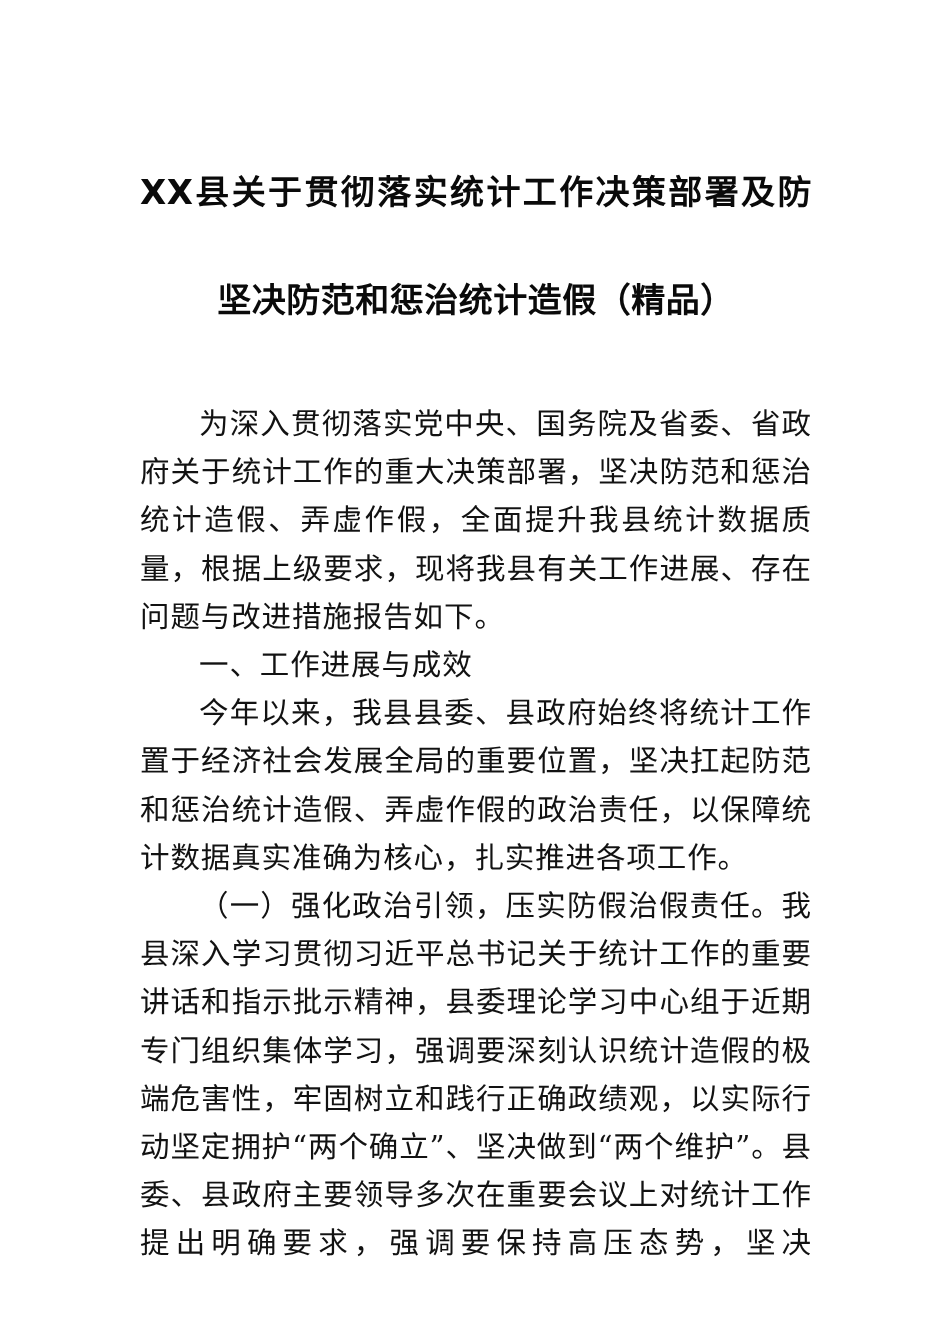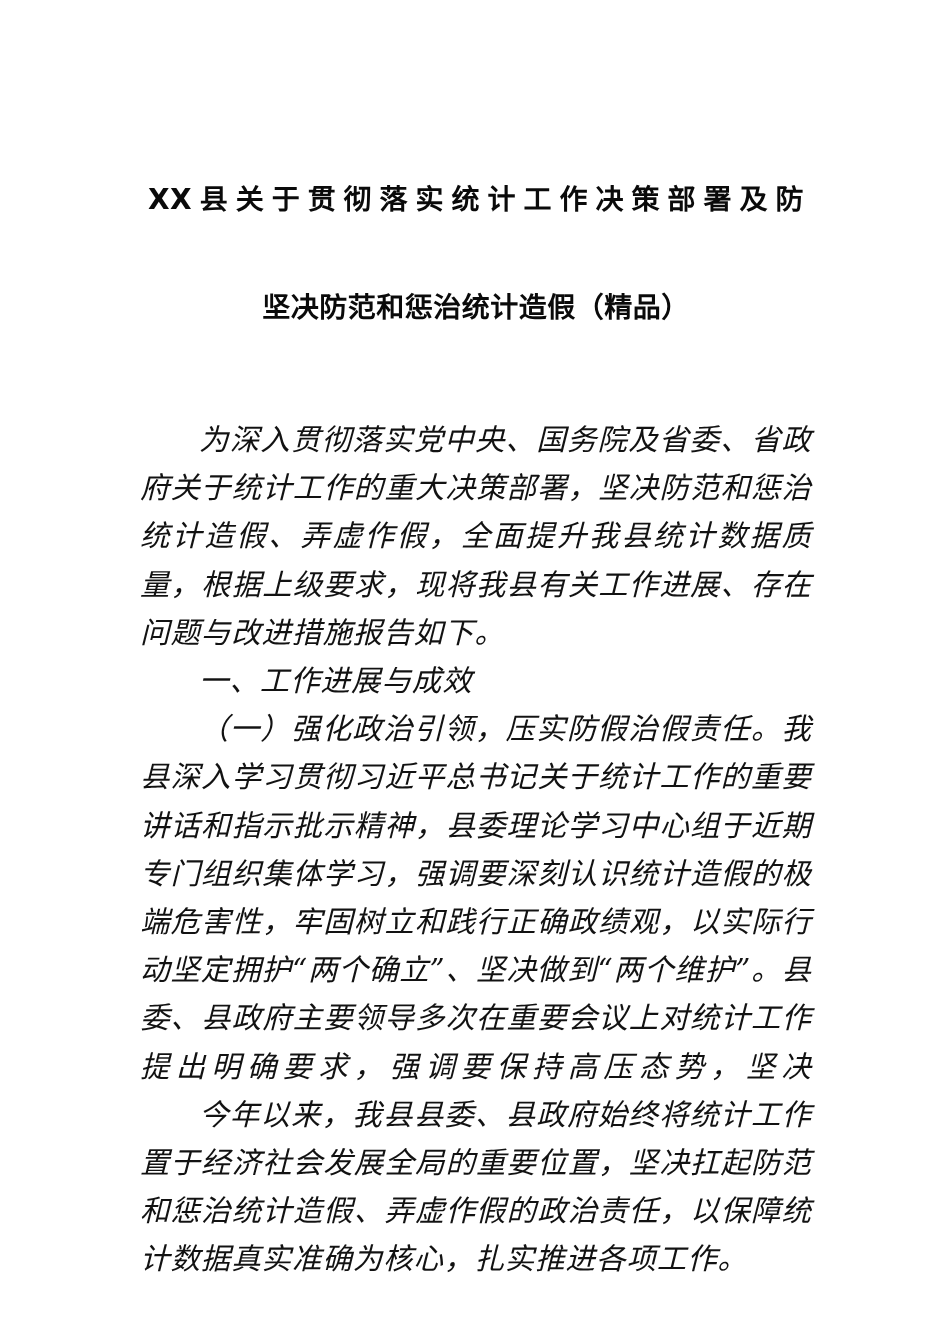--- a/index.html
+++ b/index.html
@@ -30,25 +30,25 @@
   
   #content {
     position: absolute;
     left: 140px;
     top: 0;
     width: 672px;
   }
 
   
   .doc-title {
-    margin: 8px;
+    margin: 0;
     padding: 0;
     font-family: "DejaVu Sans", "Liberation Sans", sans-serif;
     font-weight: bold;
-    font-size: 28px;
+    font-size: 34px;
     line-height: 108px;
     text-align: center;
     letter-spacing: 0.5px;
     color: #0a0a0a;
   }
   .doc-title .tline {
     display: block;
     white-space: nowrap;
   }
   .doc-title .tline-1 {
@@ -56,21 +56,20 @@
     text-align: justify;
     text-align-last: justify;
   }
   .title-block {
     padding-top: 138px;
   }
 
   
   .body-block {
     padding-top: 46px;
-    font-style: italic;
   }
 
   p.para {
     margin: 0;
     padding: 0;
     font-family: "DejaVu Serif", "Liberation Serif", serif;
     font-size: 29.5px;
     line-height: 48.2px;
     color: #121212;
     text-align: justify;
@@ -111,20 +110,20 @@
         <span class="tline tline-2">坚决防范和惩治统计造假（精品）</span>
       </h1>
     </div>
 
     <div class="body-block">
 
       <p class="para indent">为深入贯彻落实党中央、国务院及省委、省政府关于统计工作的重大决策部署，坚决防范和惩治统计造假、弄虚作假，全面提升我县统计数据质量，根据上级要求，现将我县有关工作进展、存在问题与改进措施报告如下。</p>
 
       <p class="para section-head">一、工作进展与成效</p>
 
+      <p class="para indent">今年以来，我县县委、县政府始终将统计工作置于经济社会发展全局的重要位置，坚决扛起防范和惩治统计造假、弄虚作假的政治责任，以保障统计数据真实准确为核心，扎实推进各项工作。</p>
+
       <p class="para indent continued">（一）强化政治引领，压实防假治假责任。我县深入学习贯彻习近平总书记关于统计工作的重要讲话和指示批示精神，县委理论学习中心组于近期专门组织集体学习，强调要深刻认识统计造假的极端危害性，牢固树立和践行正确政绩观，以实际行动坚定拥护“两个确立”、坚决做到“两个维护”。县委、县政府主要领导多次在重要会议上对统计工作提出明确要求，强调要保持高压态势，坚决</p>
-
-      <p class="para indent">今年以来，我县县委、县政府始终将统计工作置于经济社会发展全局的重要位置，坚决扛起防范和惩治统计造假、弄虚作假的政治责任，以保障统计数据真实准确为核心，扎实推进各项工作。</p>
 
     </div>
 
   </div>
 </div>
 
 </body></html>

